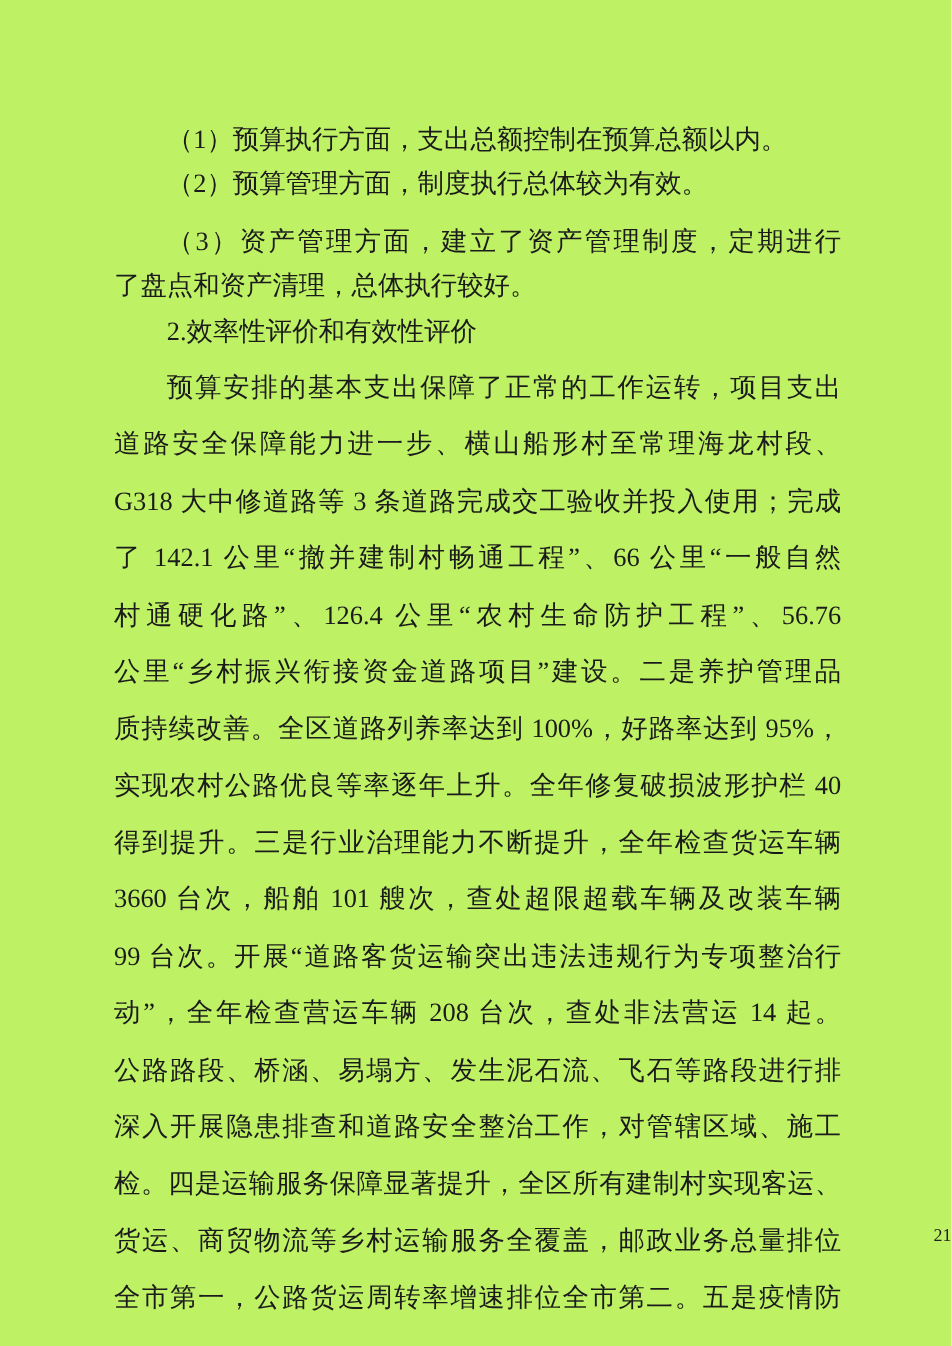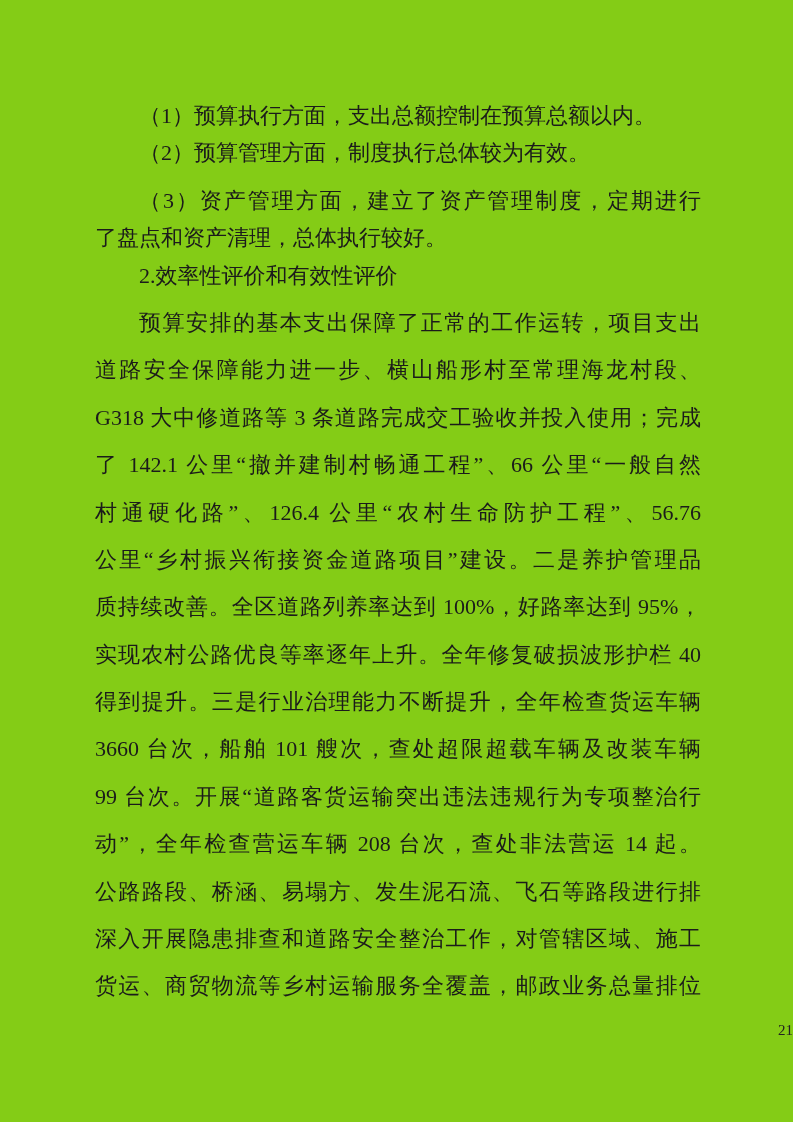--- a/index.html
+++ b/index.html
@@ -4,21 +4,21 @@
 <style>
   html, body {
     margin: 0;
     padding: 0;
     background: #ffffff;
   }
   .page {
     position: relative;
     width: 793px;
     height: 1122px;
-    background: #84cc16;
+    background: #bef264;
     overflow: hidden;
     font-family: "Liberation Serif", "DejaVu Serif", serif;
     color: #1b1b1b;
   }
   .text-block {
     position: absolute;
     left: 95px;
     top: 97px;
     width: 606px;
   }
@@ -65,16 +65,18 @@
       <div class="line justify">村通硬化路”、126.4 公里“农村生命防护工程”、56.76</div>
       <div class="line justify">公里“乡村振兴衔接资金道路项目”建设。二是养护管理品</div>
       <div class="line justify">质持续改善。全区道路列养率达到 100%，好路率达到 95%，</div>
       <div class="line justify">实现农村公路优良等率逐年上升。全年修复破损波形护栏 40</div>
       <div class="line justify">得到提升。三是行业治理能力不断提升，全年检查货运车辆</div>
       <div class="line justify">3660 台次，船舶 101 艘次，查处超限超载车辆及改装车辆</div>
       <div class="line justify">99 台次。开展“道路客货运输突出违法违规行为专项整治行</div>
       <div class="line justify">动”，全年检查营运车辆 208 台次，查处非法营运 14 起。</div>
       <div class="line justify">公路路段、桥涵、易塌方、发生泥石流、飞石等路段进行排</div>
       <div class="line justify">深入开展隐患排查和道路安全整治工作，对管辖区域、施工</div>
+      <div class="line justify">检。四是运输服务保障显著提升，全区所有建制村实现客运、</div>
       <div class="line justify">货运、商贸物流等乡村运输服务全覆盖，邮政业务总量排位</div>
+      <div class="line justify">全市第一，公路货运周转率增速排位全市第二。五是疫情防</div>
     </div>
   <div class="page-number">21</div>
 </div>
 
 </body></html>

